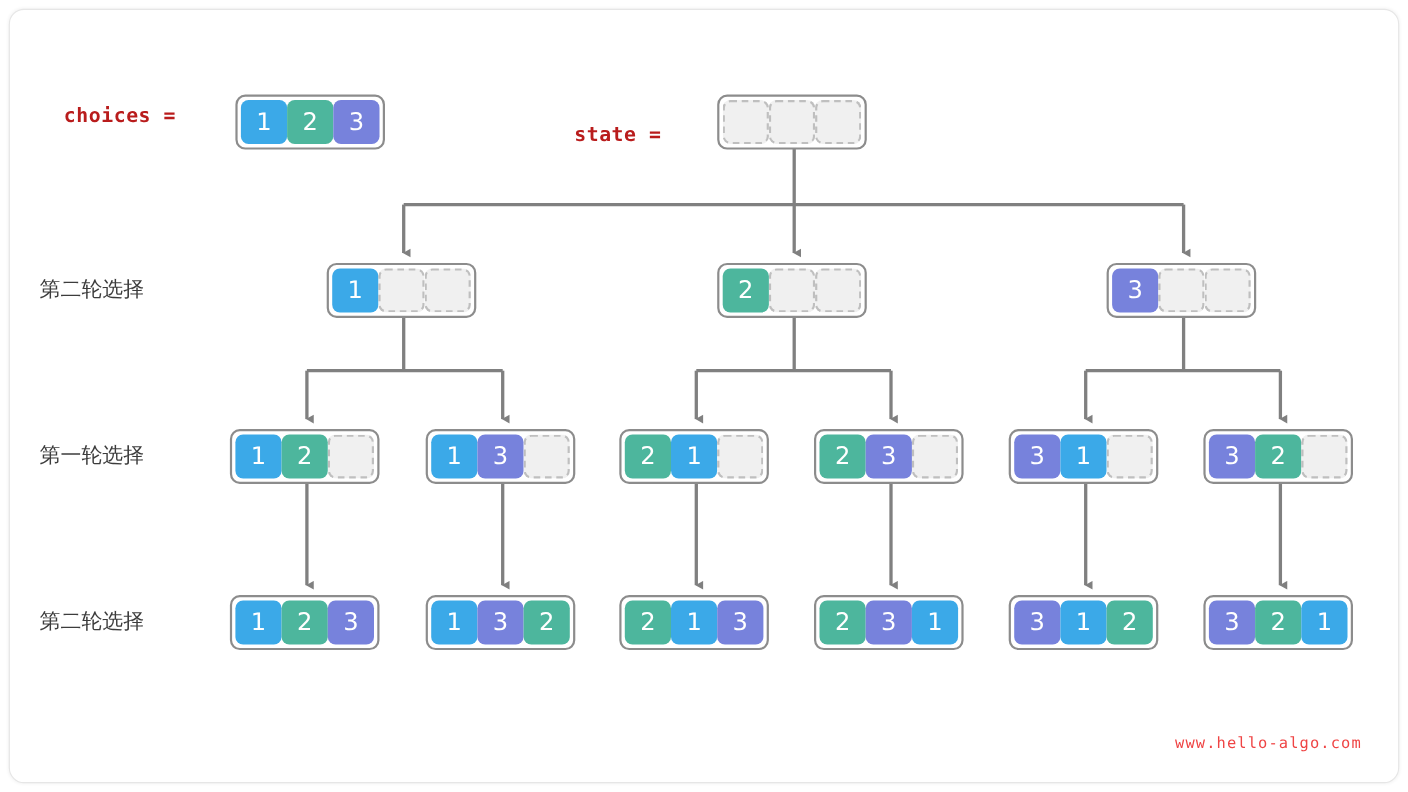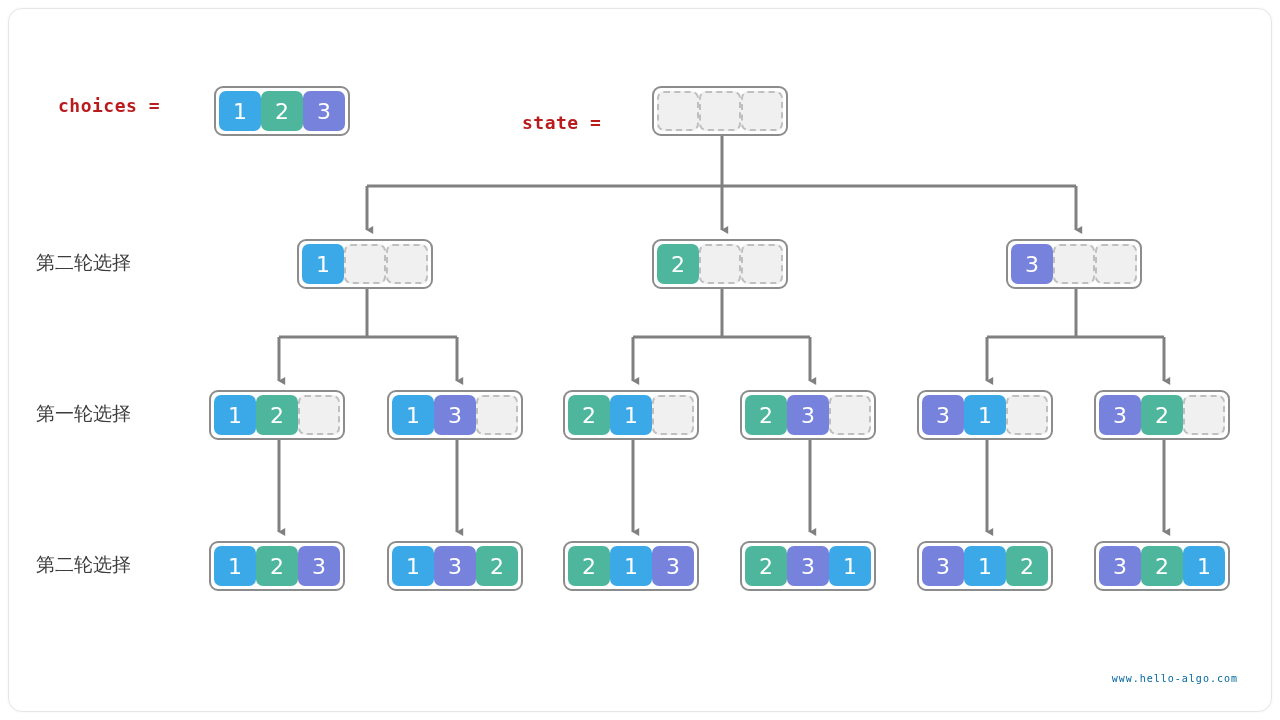--- a/index.html
+++ b/index.html
@@ -81,22 +81,22 @@
   .cell.empty {
     background: #f0f0f0;
     border: 2px dashed #bfbfbf;
     color: transparent;
   }
   .watermark {
     position: absolute;
     right: 42px;
     bottom: 36px;
     font-family: "DejaVu Sans Mono", monospace;
-    font-size: 10px;
-    color: #0369a1;
+    font-size: 14px;
+    color: #ef4444;
     letter-spacing: 1px;
   }
 </style>
 </head>
 <body>
 
 <div id="canvas">
   <div id="frame"></div>
 
   <svg id="wires" viewBox="0 0 1280 720" xmlns="http://www.w3.org/2000/svg">

